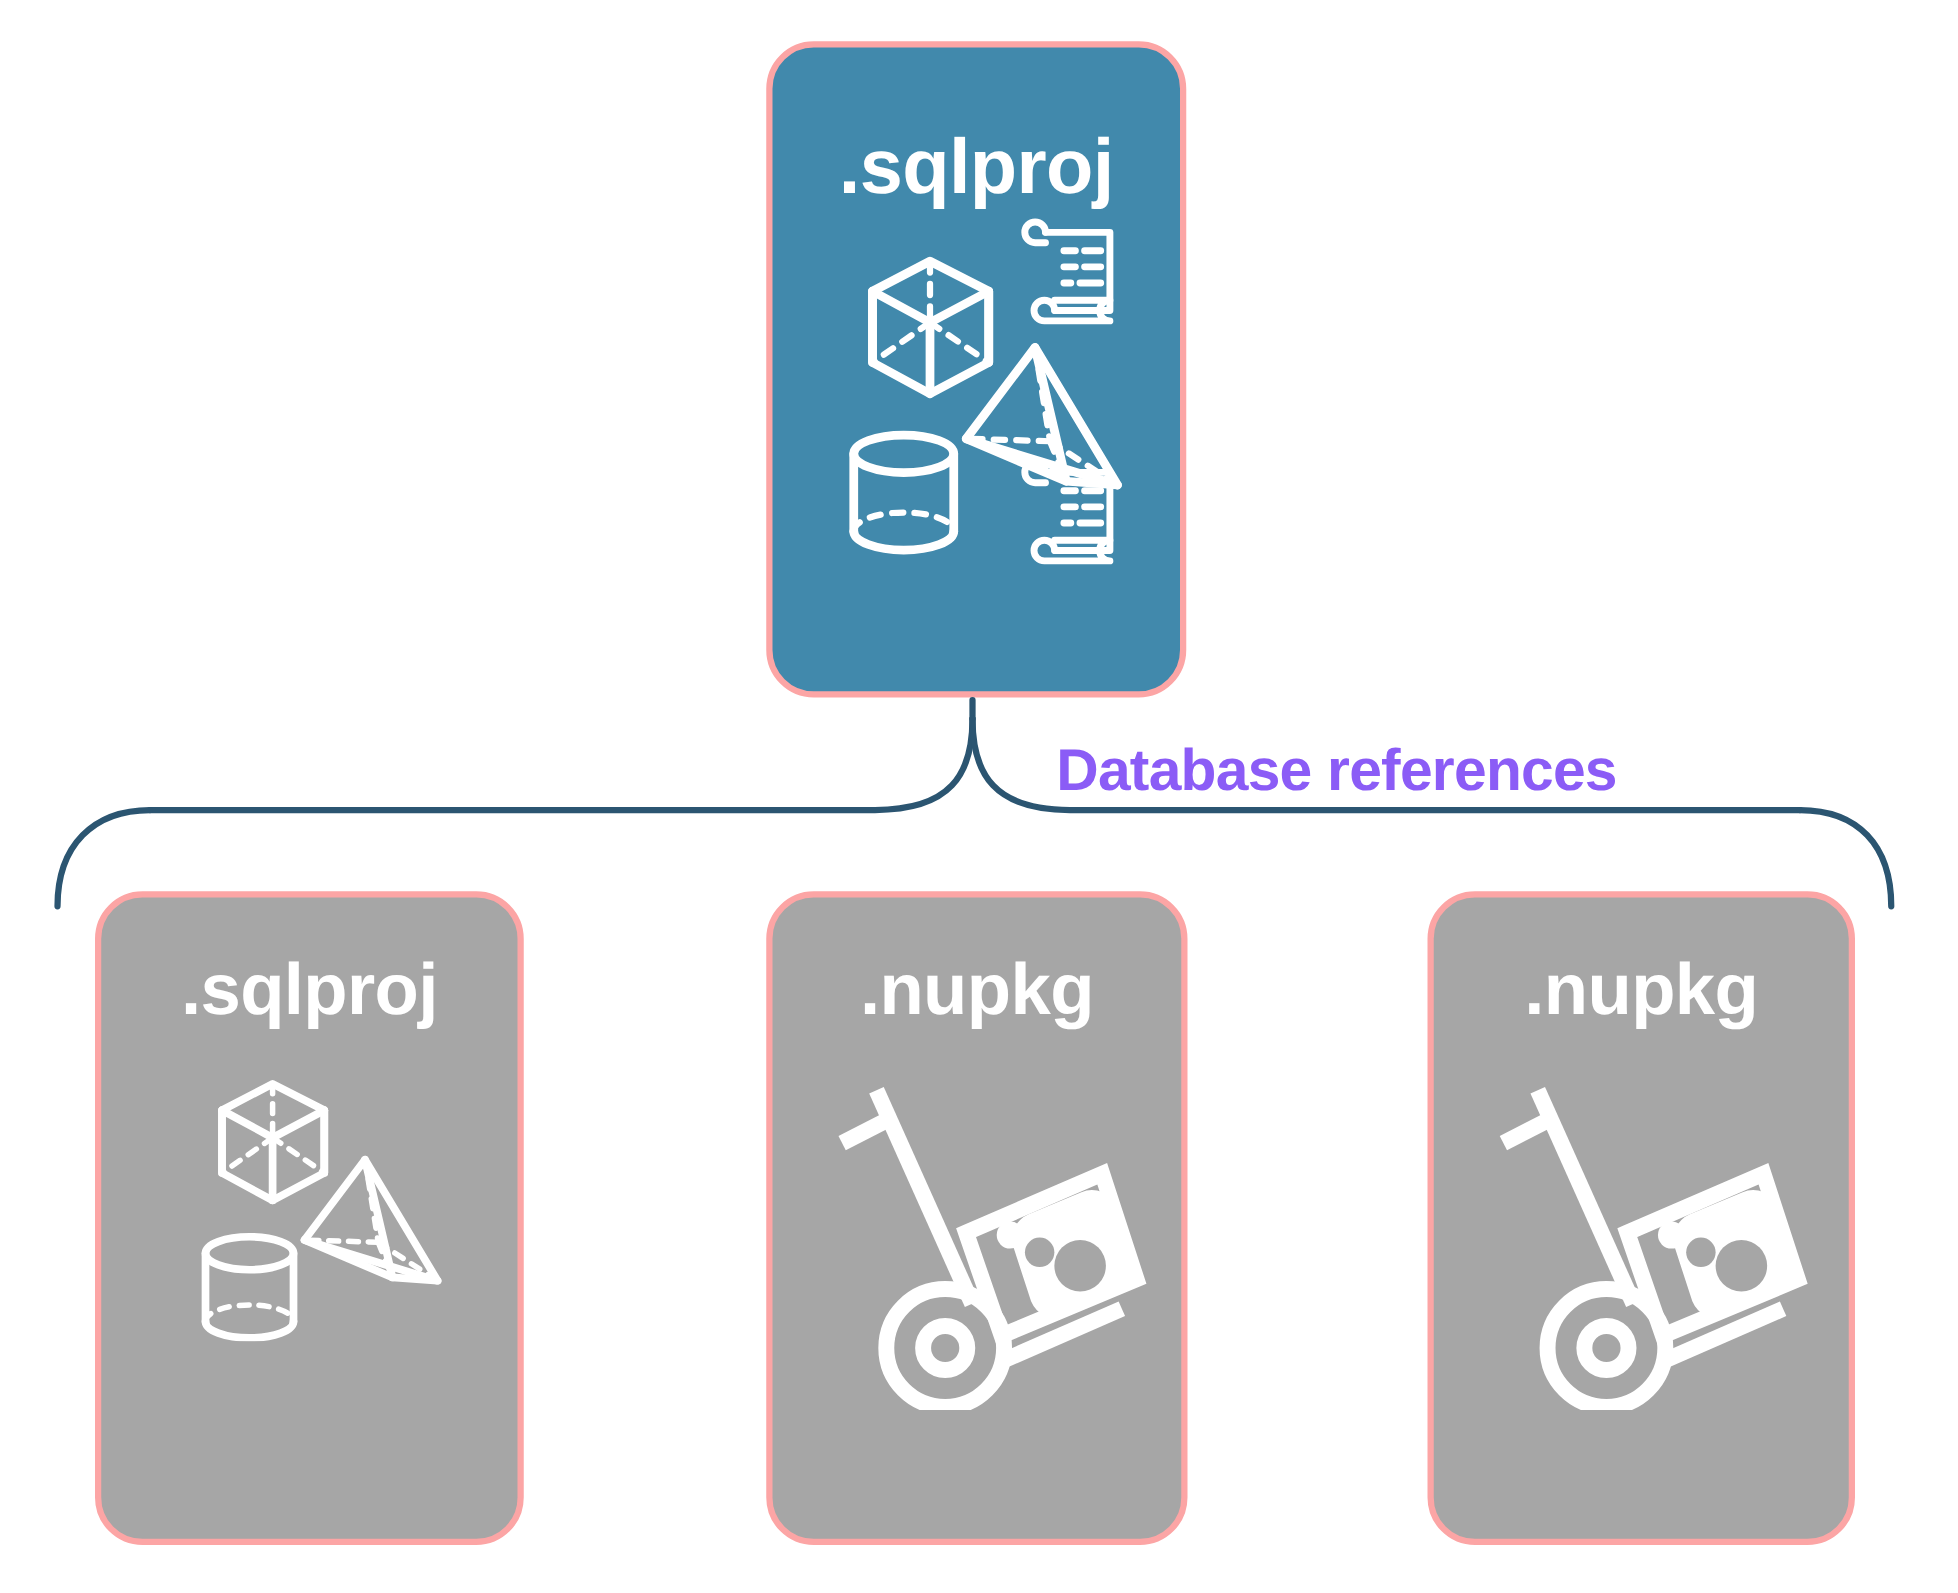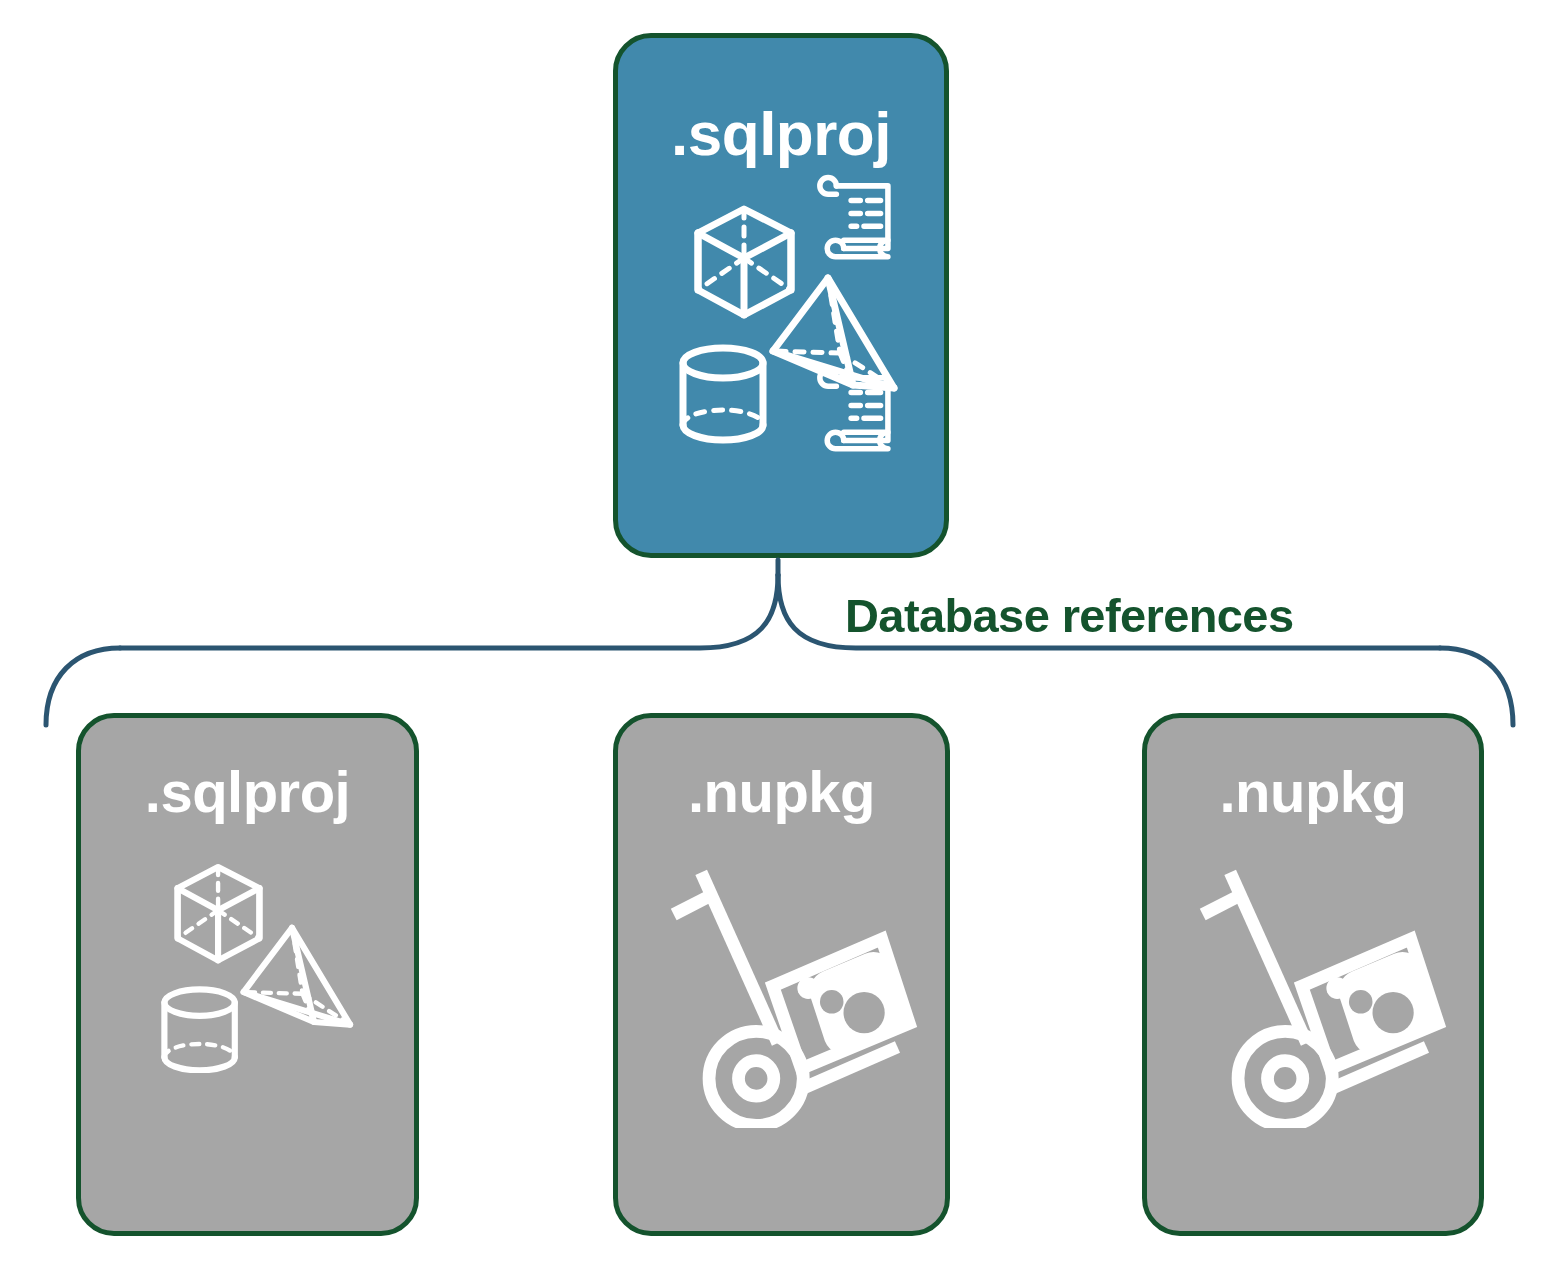--- a/index.html
+++ b/index.html
@@ -14,21 +14,21 @@
     position: relative;
     width: 1566px;
     height: 1274px;
     background: #ffffff;
     overflow: hidden;
   }
   .card {
     position: absolute;
     box-sizing: border-box;
     border-radius: 38px;
-    border: 5px solid #14532d;
+    border: 5px solid #fca5a5;
     display: block;
   }
   .card-top {
     left: 613px;
     top: 33px;
     width: 336px;
     height: 525px;
     background: #4189AC;
   }
   .card-b1 {
@@ -81,21 +81,21 @@
     width: 1566px;
     height: 1274px;
     pointer-events: none;
   }
   .bracket-label {
     position: absolute;
     left: 845px;
     top: 588px;
     font-size: 47px;
     font-weight: bold;
-    color: #14532d;
+    color: #8b5cf6;
     letter-spacing: -0.6px;
     white-space: nowrap;
     user-select: none;
   }
 </style>
 </head>
 <body>
 
 <div id="canvas">
 

